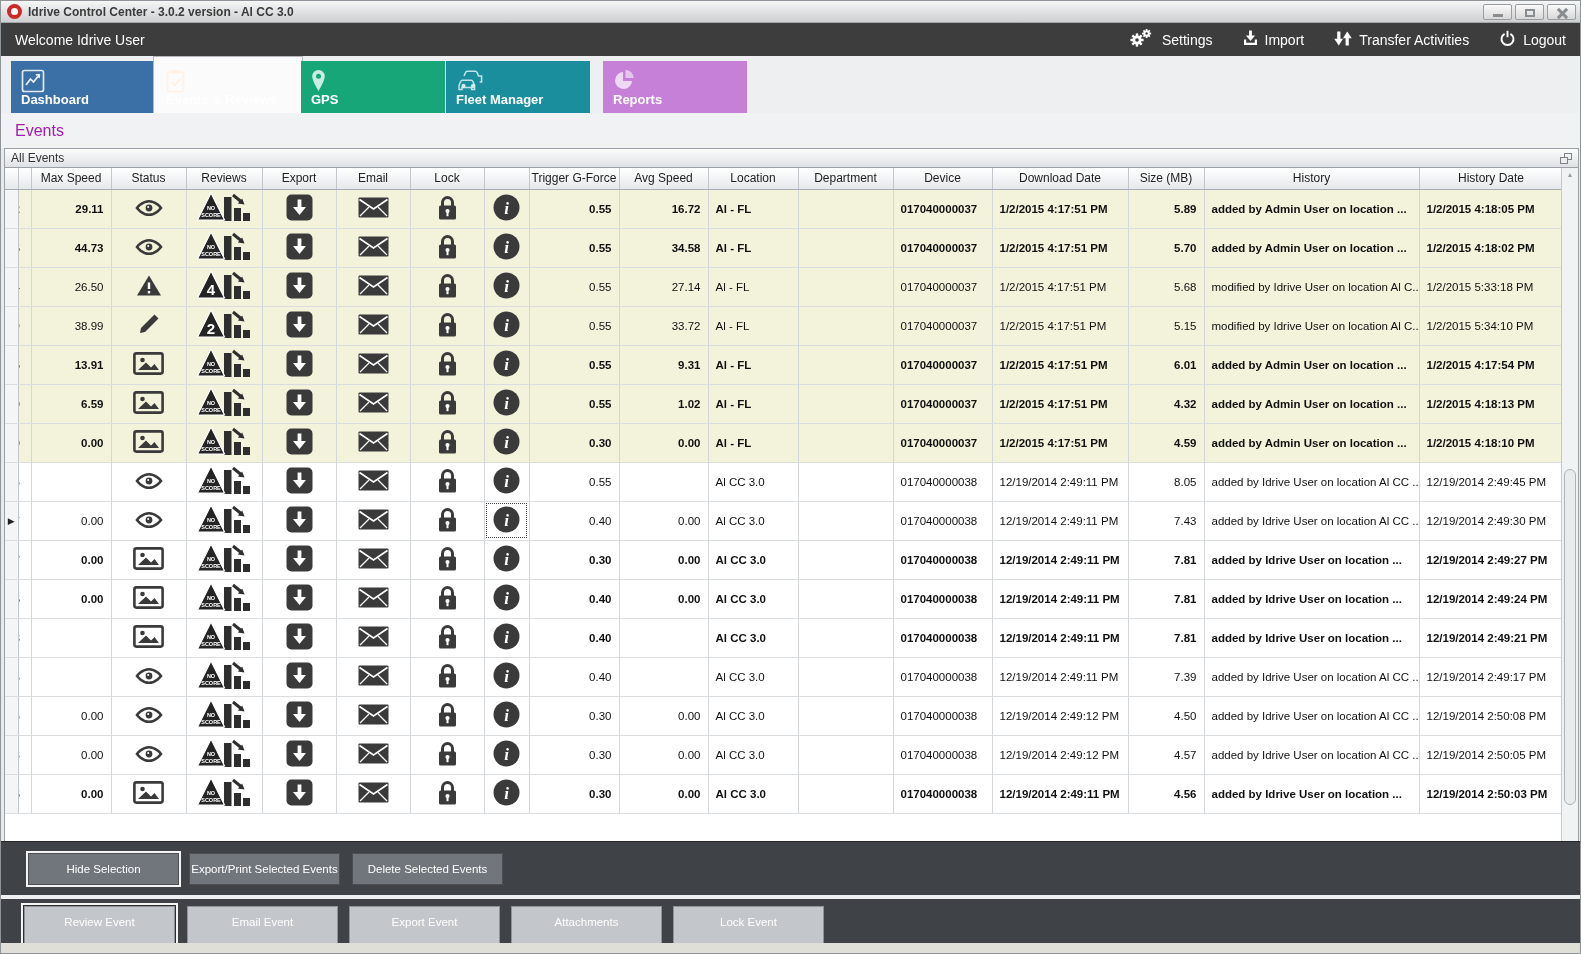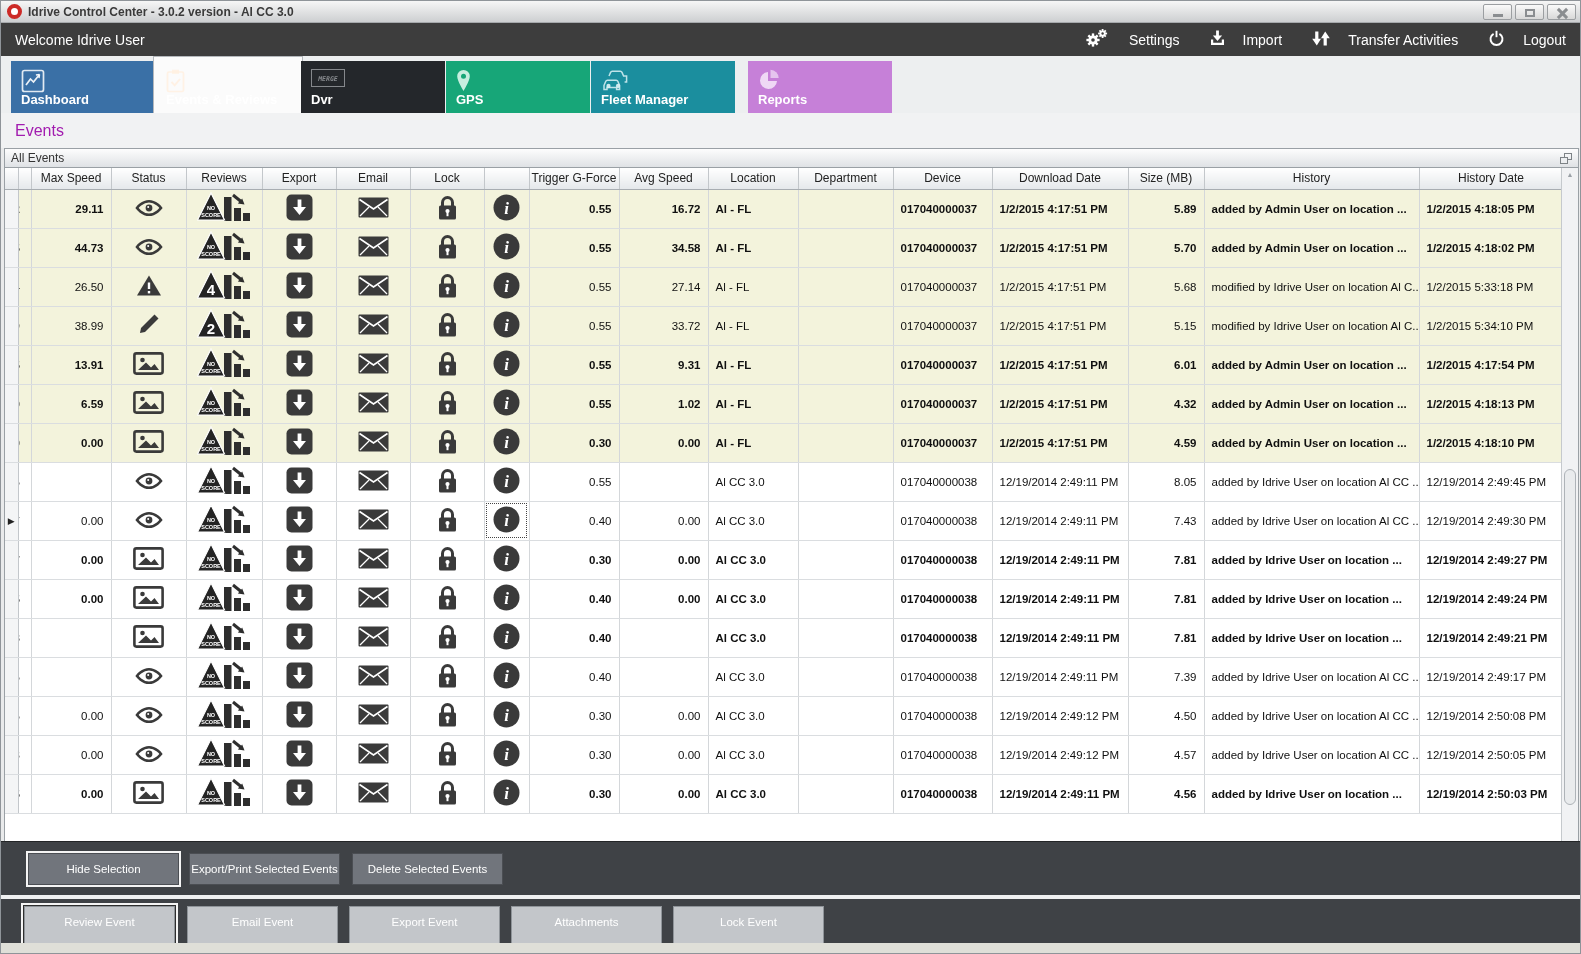--- a/index.html
+++ b/index.html
@@ -18,21 +18,21 @@
   .win-btn { width:29px; height:16px; background:linear-gradient(#fafafa,#d8d8d8); border:1px solid #9b9ea1;
     border-radius:2px; position:relative; cursor:default; }
   .glyph-min { position:absolute; left:9px; top:9px; width:10px; height:3px; background:#8a8d90; }
   .glyph-max { position:absolute; left:9px; top:4px; width:10px; height:8px; border:2px solid #8a8d90; }
   .glyph-x1,.glyph-x2 { position:absolute; left:8px; top:7px; width:13px; height:3px; background:#8a8d90; }
   .glyph-x1 { transform:rotate(45deg);} .glyph-x2 { transform:rotate(-45deg);}
   
   .menubar { height:33px; background:#3d3d3d; display:flex; align-items:center; padding:0 14px; color:#fff; }
   .welcome { font-size:14px; }
   .menu-actions { margin-left:auto; display:flex; align-items:center; gap:30px; }
-  .menu-item { display:flex; align-items:center; gap:18px; font-size:14px; cursor:default; }
+  .menu-item { display:flex; align-items:center; gap:7px; font-size:14px; cursor:default; }
   
   .tabstrip { height:57px; background:#edeff0; display:flex; align-items:flex-end; padding-left:10px; }
   .tab { width:144px; height:52px; margin-right:1px; position:relative; z-index:0; padding:5px 0 0 10px; color:#fff; cursor:default; }
   .tab .tab-label { position:absolute; left:10px; bottom:6px; font-size:13px; font-weight:bold; white-space:nowrap; }
   .tab.active::before { content:""; position:absolute; inset:-5px -3px 0 -3px; background:#fbfbfb;
     border:1px solid #b4b8bc; border-bottom:none; z-index:-1; }
   .tab-ico { display:inline-block; margin-top:3px; }
   
   .page-title { height:35px; background:#f1f2f3; font-size:16px; color:#a21caf; padding:9px 0 0 14px; }
   
@@ -164,24 +164,20 @@
     <div class="tab" style="background: rgb(58, 112, 166);"><span class="tab-ico"><svg width="24" height="24" viewBox="0 0 24 24">
           <rect x="1.5" y="1.5" width="21" height="21" rx="2" fill="none" stroke="rgba(255,255,255,.85)" stroke-width="1.7"></rect>
           <path d="M5 16 L9.5 10 L12.5 13 L18.5 5.5" fill="none" stroke="rgba(255,255,255,.9)" stroke-width="1.7"></path>
           <path d="M18.5 5.5 l-3.6 0.5 M18.5 5.5 l-0.5 3.6" stroke="rgba(255,255,255,.9)" stroke-width="1.5"></path>
         </svg></span><span class="tab-label">Dashboard</span></div>
     <div class="tab active" style="background: rgb(207, 106, 51);"><span class="tab-ico"><svg width="19" height="24" viewBox="0 0 19 24">
           <rect x="1.5" y="3" width="16" height="19.5" rx="1.5" fill="none" stroke="rgba(255,240,225,.85)" stroke-width="1.7"></rect>
           <rect x="6" y="0.8" width="7" height="4" fill="rgba(255,240,225,.85)"></rect>
           <path d="M5.5 13 l3.2 3.4 l5.3 -6.4" fill="none" stroke="rgba(255,240,225,.9)" stroke-width="1.9"></path>
         </svg></span><span class="tab-label">Events &amp; Reviews</span></div>
-    <div class="tab" style="background: rgb(36, 39, 43);"><span class="tab-ico"><svg width="34" height="18" viewBox="0 0 34 18">
-          <rect x="0.5" y="0.5" width="33" height="17" fill="none" stroke="#85888c" stroke-width="1"></rect>
-          <text x="17" y="12" font-size="6.5" fill="#85888c" text-anchor="middle" font-family="DejaVu Sans Mono, monospace" font-style="italic" font-weight="bold">MERGE</text>
-        </svg></span><span class="tab-label">Dvr</span></div>
     <div class="tab" style="background: rgb(23, 166, 120);"><span class="tab-ico"><svg width="15" height="23" viewBox="0 0 15 23">
           <path d="M7.5 1 a6.3 6.3 0 0 1 6.3 6.3 C13.8 12 7.5 22 7.5 22 C7.5 22 1.2 12 1.2 7.3 A6.3 6.3 0 0 1 7.5 1 Z" fill="rgba(230,250,242,.85)"></path>
           <circle cx="7.5" cy="7.3" r="2.5" fill="#17a678"></circle>
         </svg></span><span class="tab-label">GPS</span></div>
     <div class="tab" style="background: rgb(27, 142, 158);"><span class="tab-ico"><svg width="30" height="22" viewBox="0 0 30 22">
           <g stroke="rgba(220,242,246,.85)" fill="none" stroke-width="1.5">
             <path d="M8 7 l1.6-3.6 a1.8 1.8 0 0 1 1.7-1.1 h8 a1.8 1.8 0 0 1 1.7 1.1 L22.6 7 h3 v6 h-2"></path>
             <path d="M3 16.5 l1.8-4.2 a1.8 1.8 0 0 1 1.7-1.1 h8.6 a1.8 1.8 0 0 1 1.7 1.1 l1.8 4.2 v4 h-3 v-2 H6 v2 H3 Z"></path>
             <circle cx="7.5" cy="17" r="1.4" fill="rgba(220,242,246,.85)"></circle>
             <circle cx="17" cy="17" r="1.4" fill="rgba(220,242,246,.85)"></circle>

